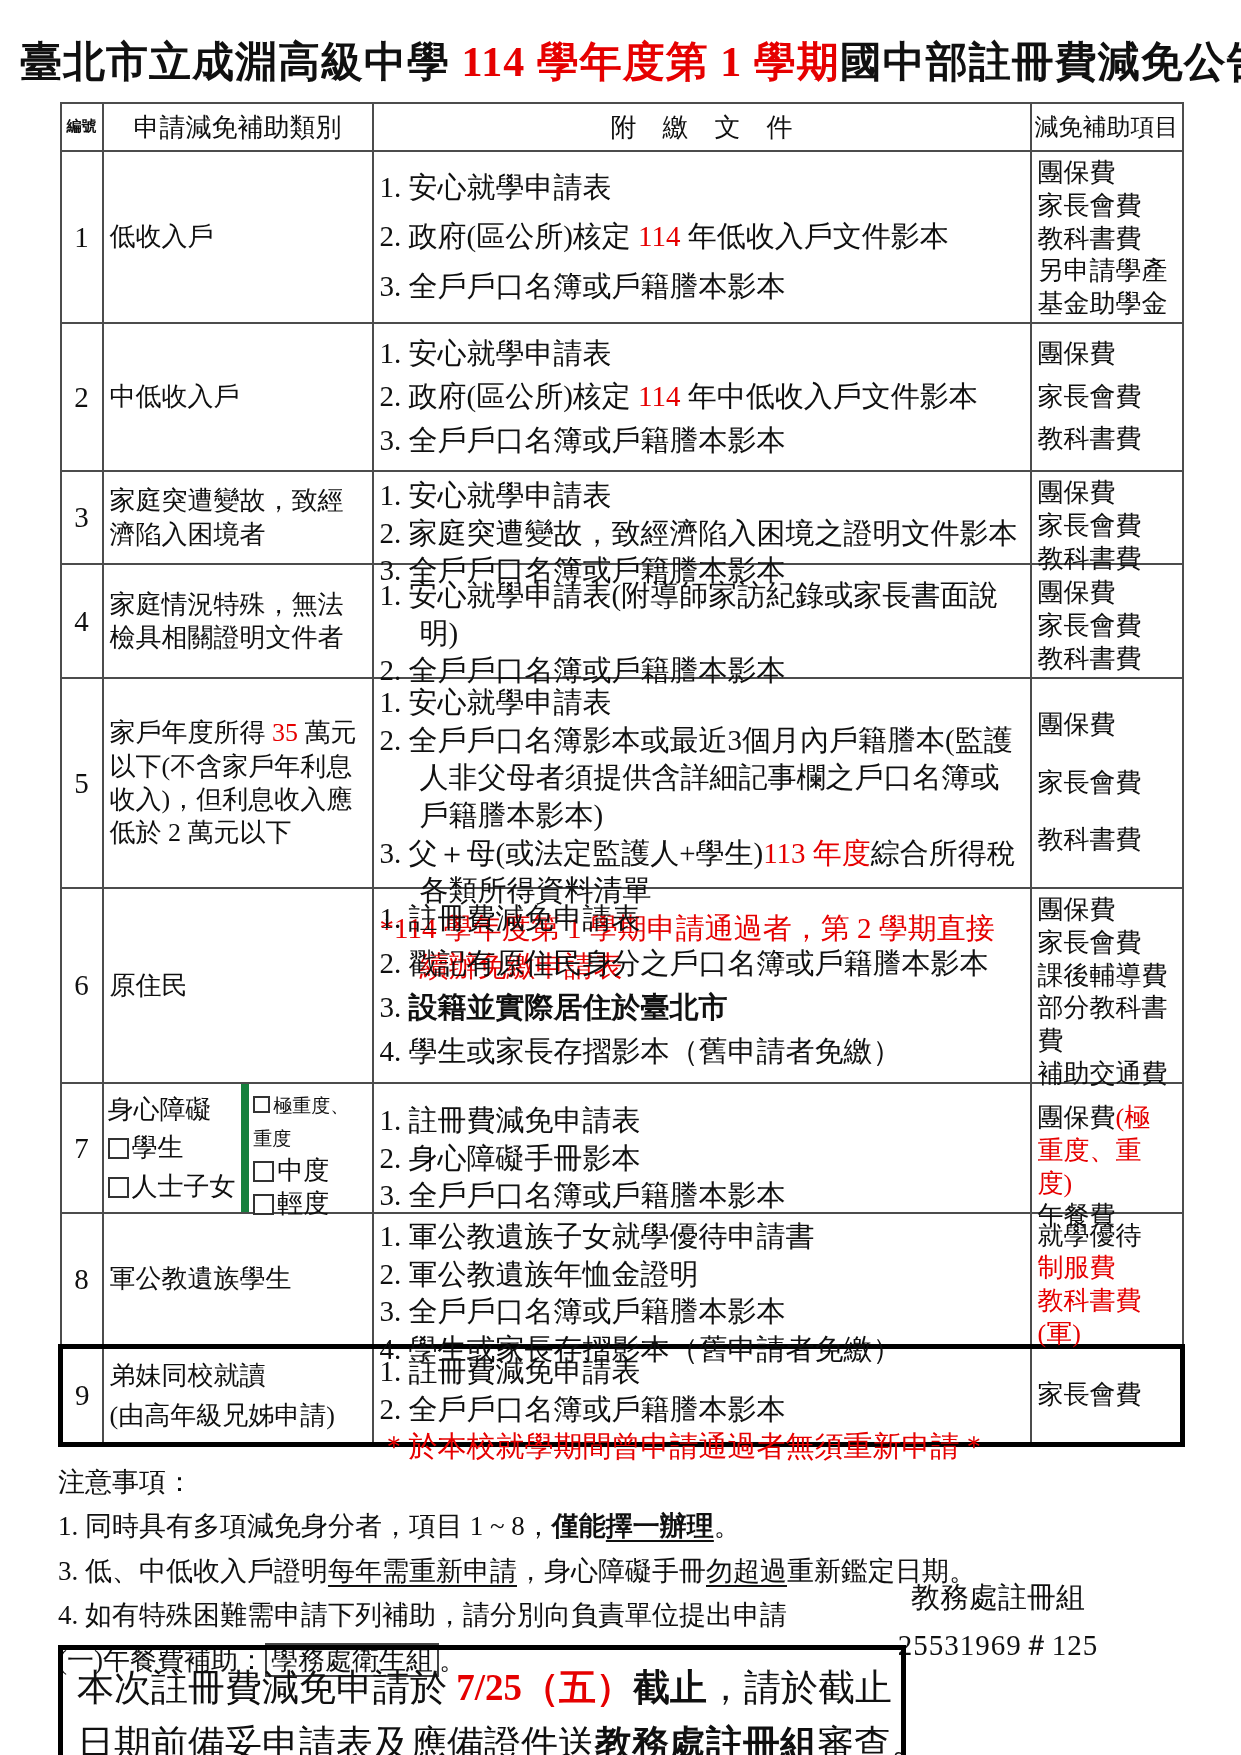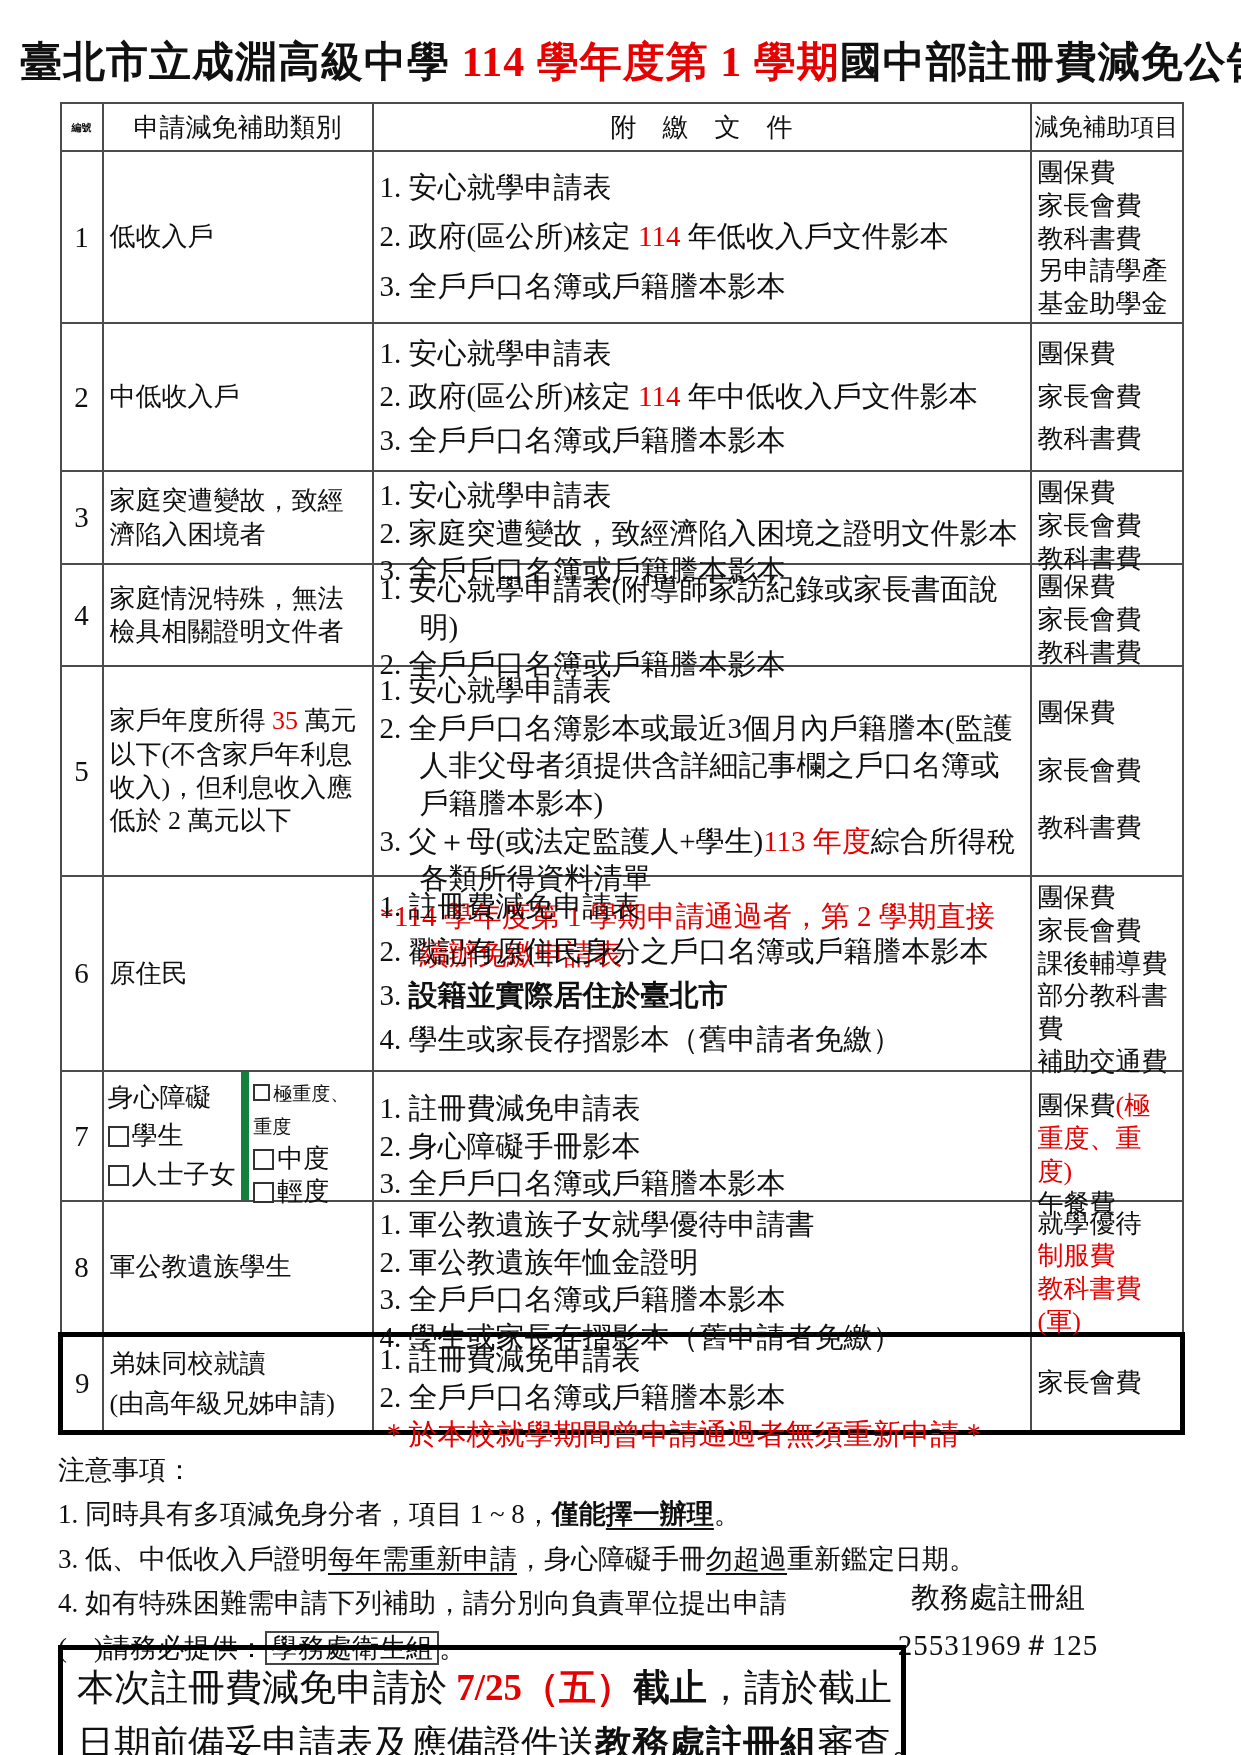--- a/index.html
+++ b/index.html
@@ -3,21 +3,21 @@
 <meta charset="utf-8">
 <style>
   html,body{margin:0;padding:0;background:#fff;}
   .page{position:relative;width:1241px;height:1755px;background:#fff;overflow:hidden;
         font-family:"Liberation Serif","DejaVu Serif",serif;color:#101010;}
   .title{margin:34px 20px 12px 20px;text-align:center;font-size:42px;font-weight:600;
          letter-spacing:1px;white-space:nowrap;}
   table.main{border-collapse:collapse;margin-left:58px;width:1122px;table-layout:fixed;}
   table.main td,table.main th{border:2px solid #4c4c4c;padding:0;vertical-align:middle;}
   thead th{height:46px;font-size:26px;font-weight:500;text-align:center;}
-  th.num-h{font-size:10px;line-height:1.3;font-weight:600;word-break:break-all;padding:2px;}
+  th.num-h{font-size:15px;line-height:1.3;font-weight:600;word-break:break-all;padding:2px;}
   td.numcell{text-align:center;font-size:29px;}
   .cell{display:flex;flex-direction:column;justify-content:space-evenly;
         box-sizing:border-box;padding:4px 6px;height:100%;}
   .cat-line{font-size:26px;line-height:1.28;}
   .doc-line{font-size:29px;line-height:1.3;padding-left:40px;text-indent:-40px;}
   .item-line{font-size:26px;line-height:1.26;}
   .split{display:flex;height:100%;}
   .sp-l{width:53%;}
   .sp-r{width:47%;border-left:8px solid #15803d;}
   .sp-l .cell,.sp-r .cell{padding:3px 4px;}
@@ -125,21 +125,21 @@
             <div class="cell" style="height: 89px;">
               <div class="item-line"><span>團保費</span></div>
               <div class="item-line"><span>家長會費</span></div>
               <div class="item-line"><span>教科書費</span></div>
             </div>
           </td>
         </tr>
         <tr style="height: 100px;">
           <td class="numcell">4</td>
           <td>
-            <div class="cell" style="height: 100px; align-items: flex-end;">
+            <div class="cell" style="height: 112px; align-items: flex-end;">
               <div class="cat-line"><span>家庭情況特殊，無法檢具相關證明文件者</span></div>
             </div>
           </td>
           <td>
             <div class="cell" style="height: 96px;">
               <div class="doc-line"><span>1. 安心就學申請表(附導師家訪紀錄或家長書面說明)</span></div>
               <div class="doc-line"><span>2. 全戶戶口名簿或戶籍謄本影本</span></div>
             </div>
           </td>
           <td>
@@ -278,21 +278,21 @@
         </tr>
       </tbody>
   </table>
 
   <div class="notes">
     <div class="nline" style="margin-top:17px">注意事項：</div>
     <div id="notes-lines">
         <div class="nline"><span>1. 同時具有多項減免身分者，項目 1 ~ 8，</span><span style="font-weight: bold;">僅能</span><span class="ul" style="font-weight: bold;">擇一辦理</span><span>。</span></div>
         <div class="nline"><span>3. 低、中低收入戶證明</span><span class="ul">每年需重新申請</span><span>，身心障礙手冊</span><span class="ul">勿超過</span><span>重新鑑定日期。</span></div>
         <div class="nline"><span>4. 如有特殊困難需申請下列補助，請分別向負責單位提出申請</span></div>
-        <div class="nline"><span>(一)請務必提供：</span><span class="boxed">學務處衛生組</span><span>。</span></div>
+        <div class="nline"><span>(一)午餐費補助：</span><span class="boxed">學務處衛生組</span><span>。</span></div>
       </div>
   </div>
 
   <div class="contact">
     <div class="office">教務處註冊組</div>
     <div class="phone">25531969＃125</div>
   </div>
 
   <div class="deadline" id="deadline">
       <div class="dl-line"><span>本次註冊費減免申請於 </span><span style="color: rgb(230, 0, 0); font-weight: bold;">7/25（五）</span><span style="font-weight: bold;">截止</span><span>，請於截止</span></div>

